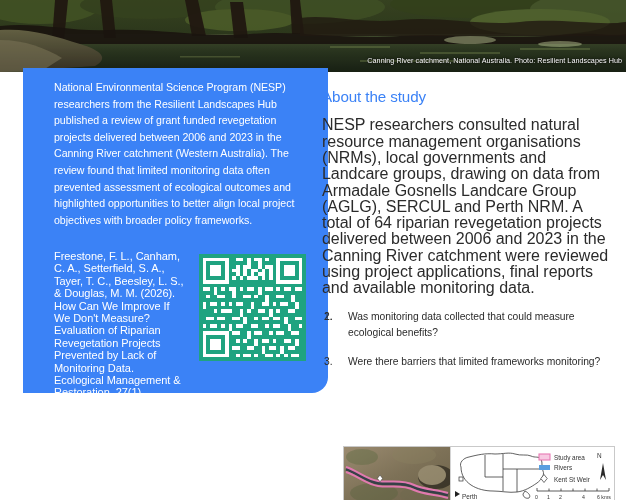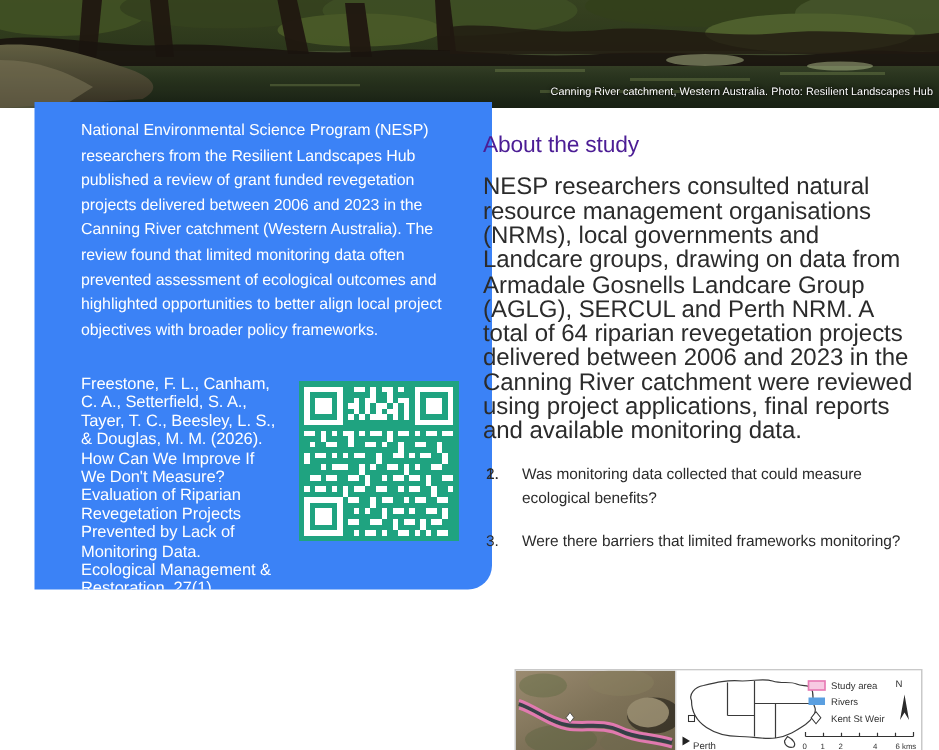--- a/index.html
+++ b/index.html
@@ -65,21 +65,21 @@
     width: 107px; height: 107px;
   }
   .qr svg { display:block; width:100%; height:100%; }
 
   
   .left-lower {
     position: absolute; left: 23px; top: 403px; width: 283px;
   }
   h2.sec-head {
     margin: 0 0 9px 0;
-    color: #4c1d95;
+    color: #3b82f6;
     font-size: 14.6px;
     font-weight: 400;
     line-height: 17.4px;
     letter-spacing: -0.1px;
   }
   .body-p {
     margin: 0;
     color: #2b2b2b;
     font-size: 16px;
     line-height: 16.3px;
@@ -189,21 +189,21 @@
         <rect x="520" y="48" width="70" height="2"></rect>
         <rect x="360" y="60" width="110" height="2"></rect>
         <rect x="180" y="56" width="60" height="1.5"></rect>
       </g>
       <g opacity="0.5" fill="#c8d6a0">
         <ellipse cx="470" cy="40" rx="26" ry="4"></ellipse>
         <ellipse cx="560" cy="44" rx="22" ry="3"></ellipse>
       </g>
       <rect x="0" y="0" width="626" height="72" fill="#000" opacity="0.1"></rect>
     </svg>
-    <div class="hero-caption">Canning River catchment, Western Australia. Photo: Resilient Landscapes Hub</div>
+    <div class="hero-caption">Canning River catchment, National Australia. Photo: Resilient Landscapes Hub</div>
   </div>
 
   <div class="green-panel">
     <div class="green-text">National Environmental Science Program (NESP) researchers from the Resilient Landscapes Hub published a review of grant funded revegetation projects delivered between 2006 and 2023 in the Canning River catchment (Western Australia). The review found that limited monitoring data often prevented assessment of ecological outcomes and highlighted opportunities to better align local project objectives with broader policy frameworks.</div>
     <div class="citation">Freestone, F. L., Canham, C. A., Setterfield, S. A., Tayer, T. C., Beesley, L. S., &amp; Douglas, M. M. (2026). How Can We Improve If We Don't Measure? Evaluation of Riparian Revegetation Projects Prevented by Lack of Monitoring Data. Ecological Management &amp; Restoration, 27(1), e70034.</div>
 
     <div class="qr">
       <svg viewBox="0 0 29 29" shape-rendering="crispEdges">
         <rect width="29" height="29" fill="#1fa380"></rect>
         <g fill="#ffffff">

